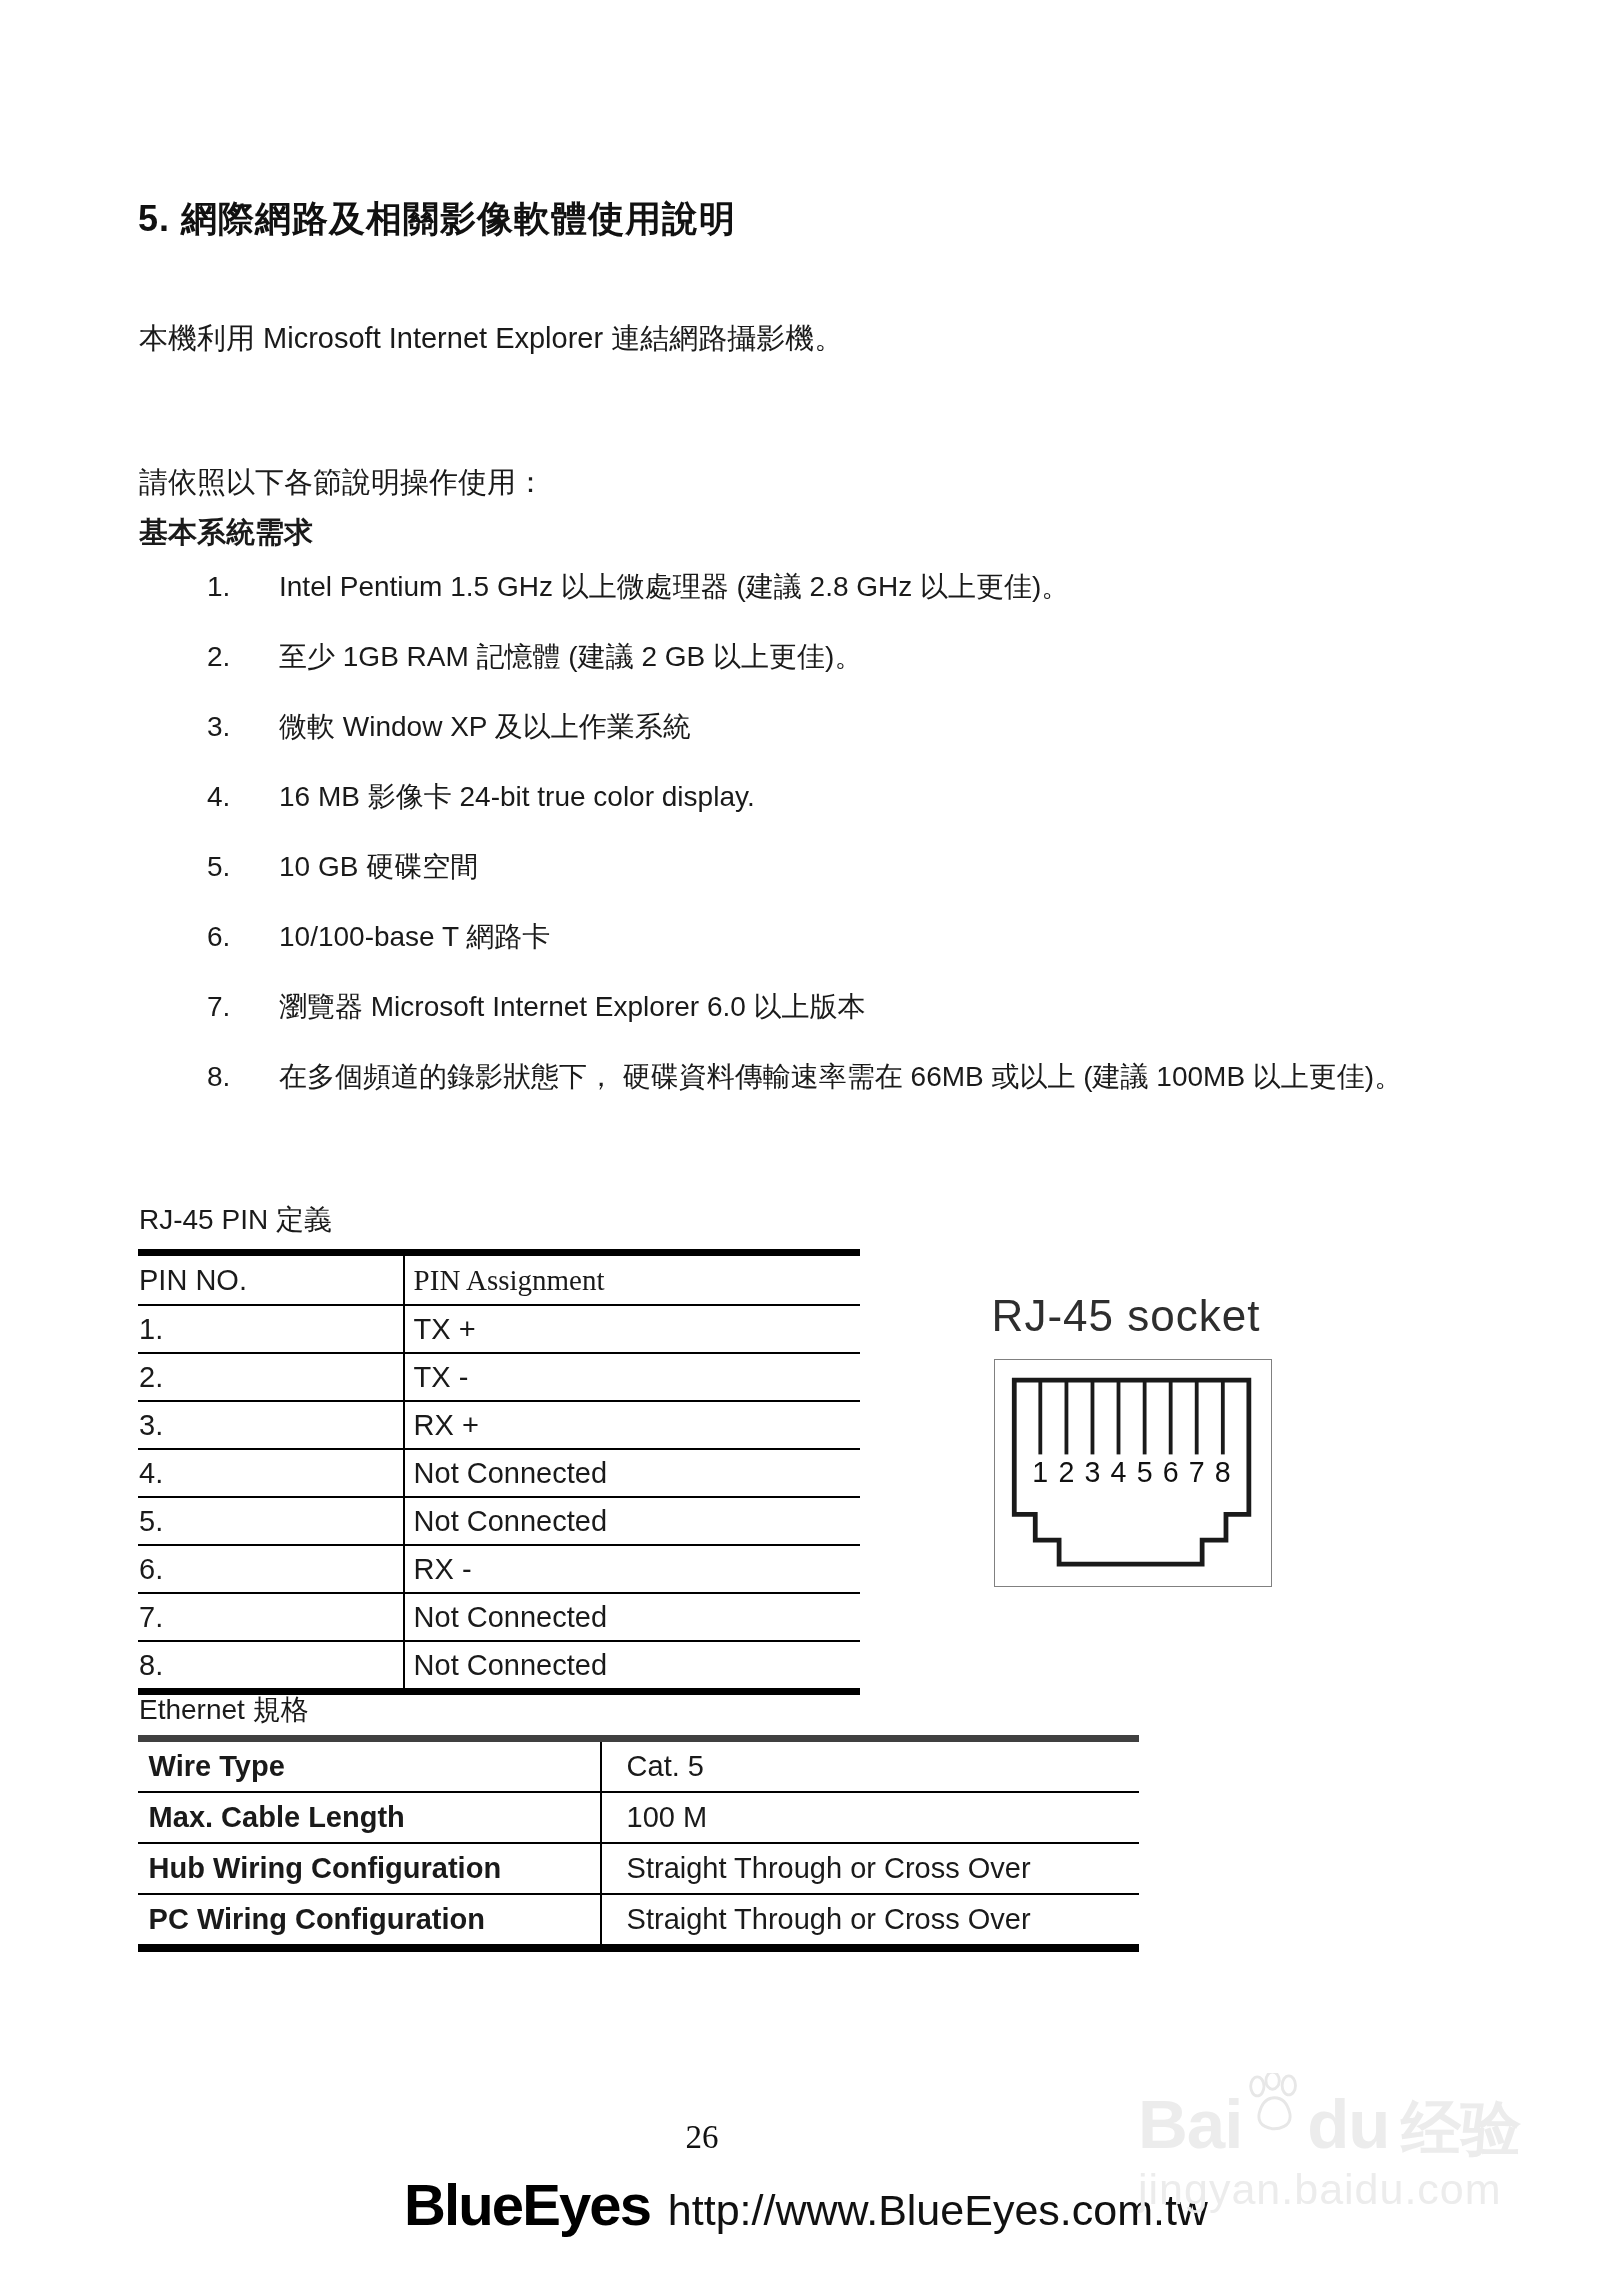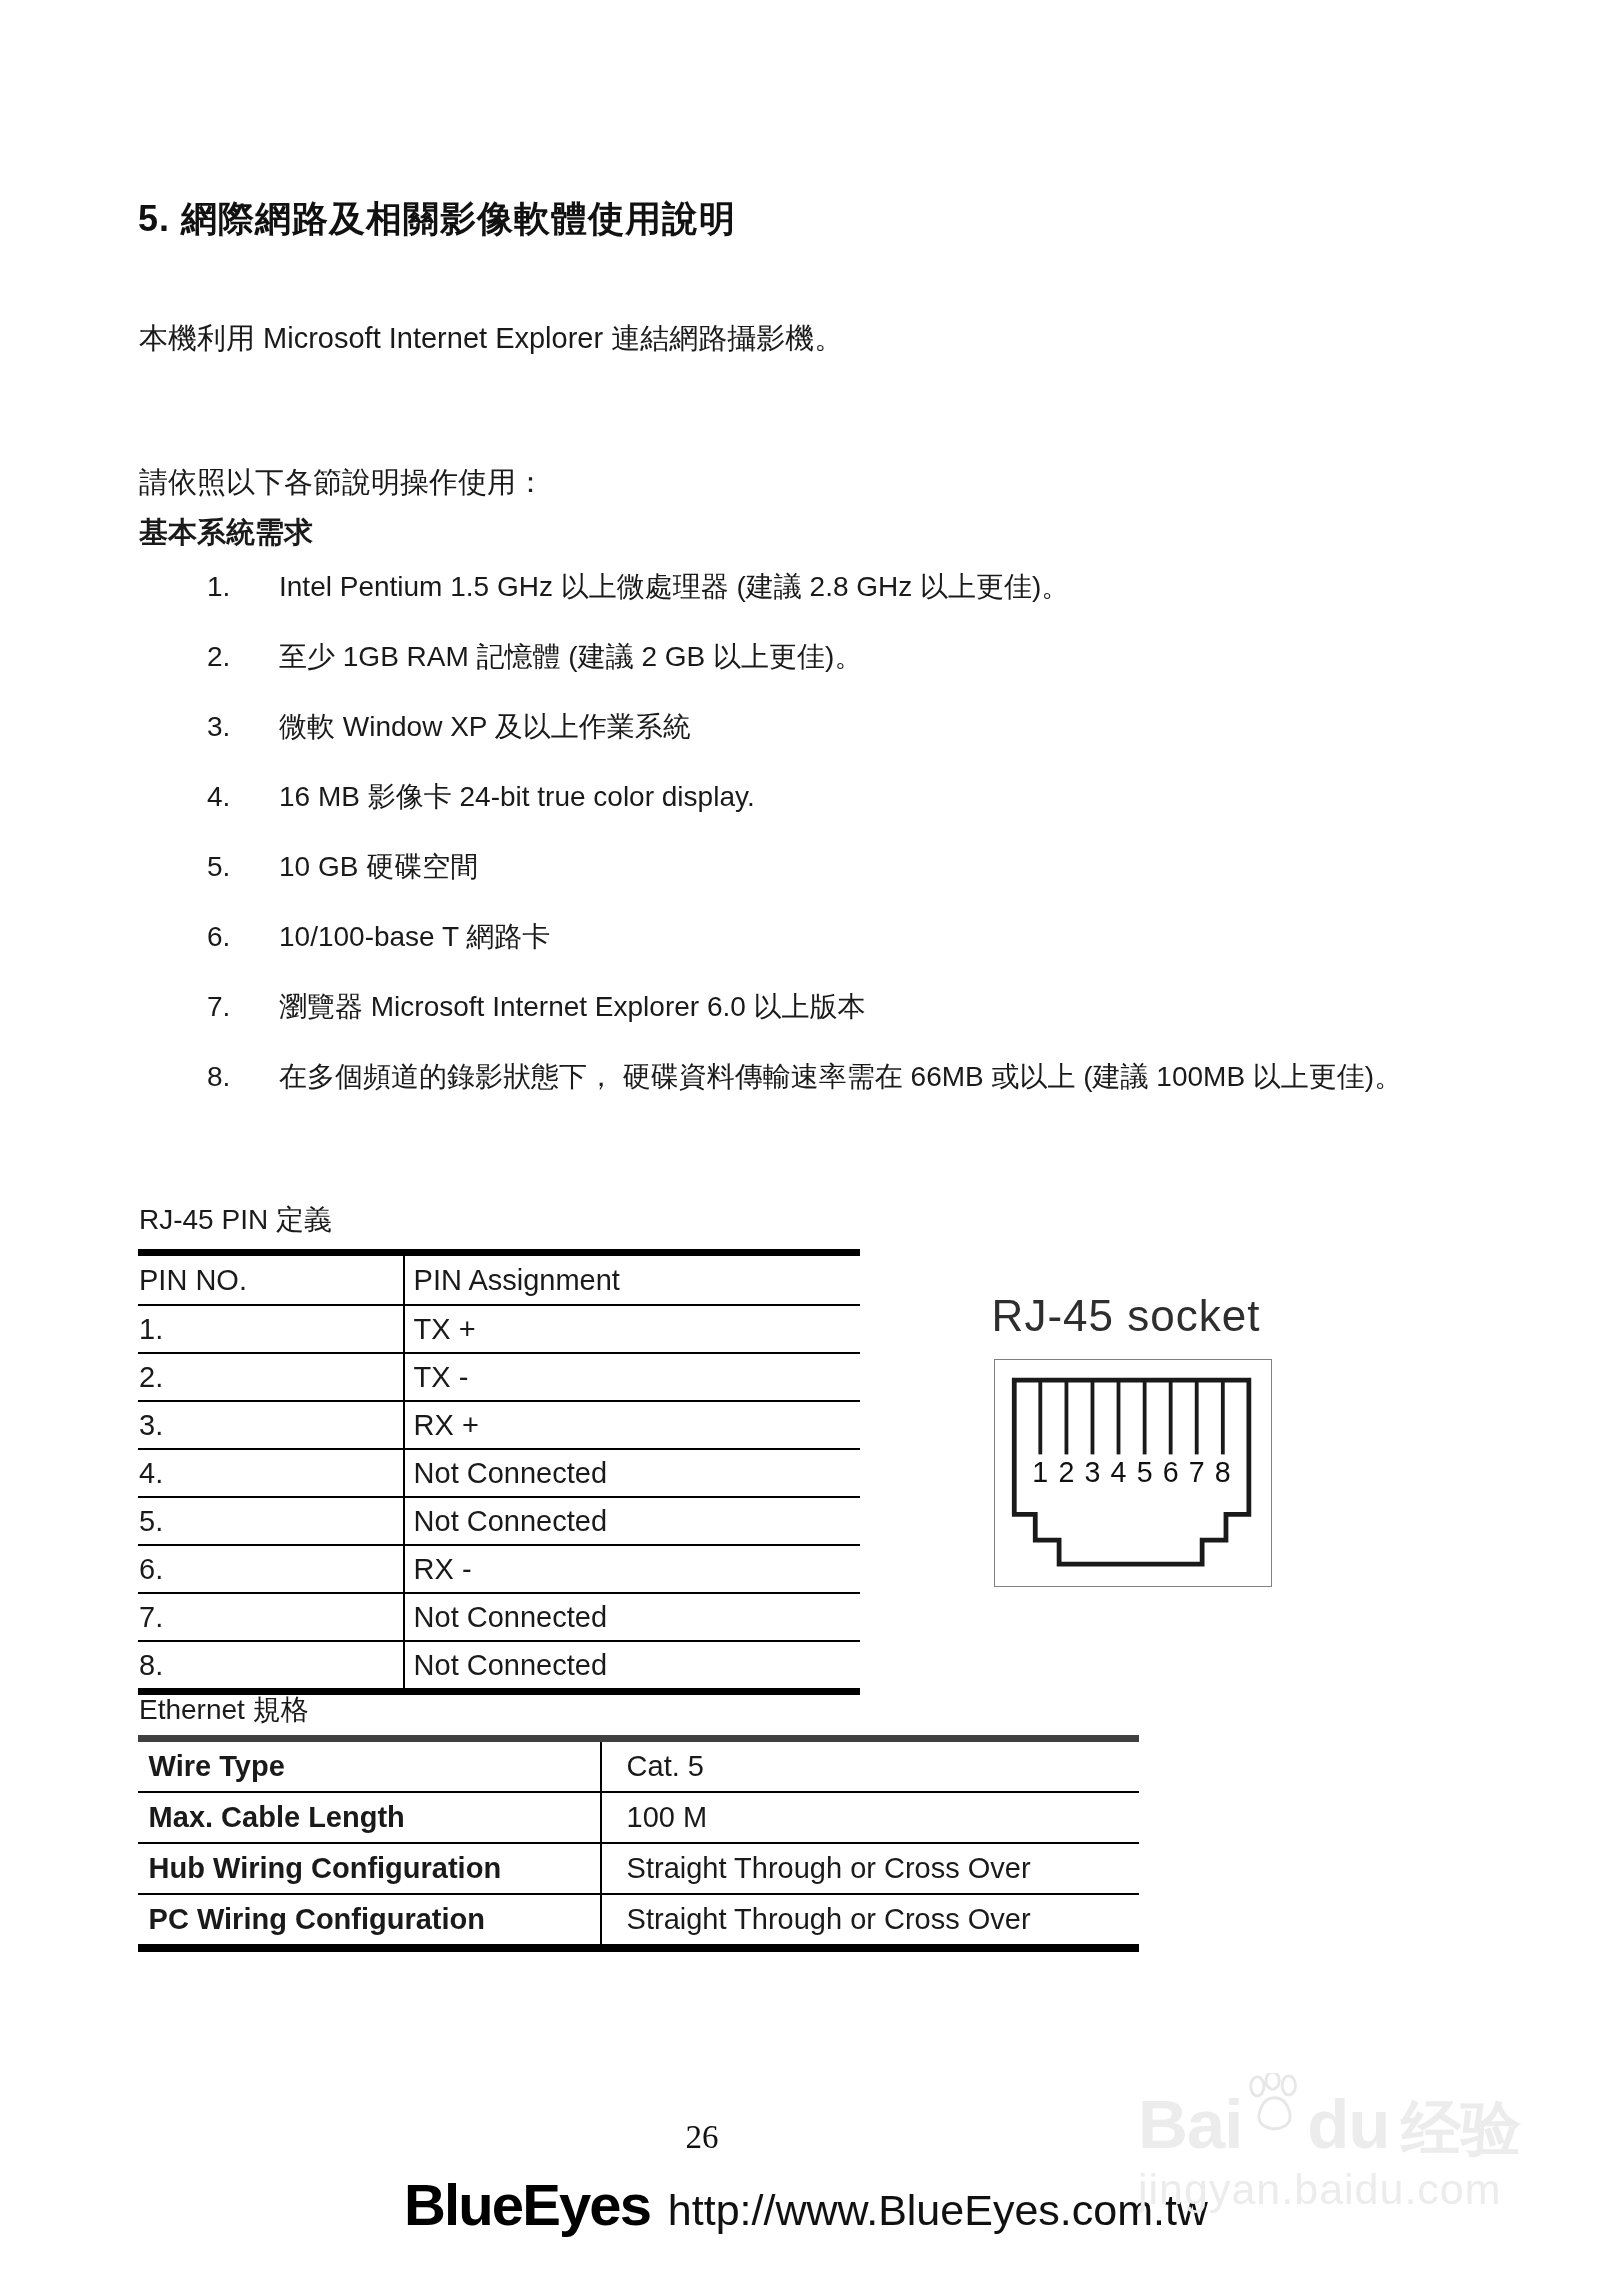--- a/index.html
+++ b/index.html
@@ -29,21 +29,21 @@
   .pin-heading{left:139px;top:1201px;font-size:28px;}
   table{border-collapse:collapse;}
   .pin-table{left:138px;top:1249px;width:708px;table-layout:fixed;
     border-top:7.7px solid #000;border-bottom:7.7px solid #000;}
   .pin-table td{border-bottom:2.9px solid #000;font-size:29px;vertical-align:middle;}
   .pin-table tr:last-child td{border-bottom:none;}
   .pin-table td.c1{width:263px;font-weight:normal;border-right:2.9px solid #000;}
   .pin-table td.c2{width:445px;text-align:left;padding-left:8.6px;font-weight:normal;}
   .pin-table tr.head td{height:46px;}
   .pin-table tr.body td{height:44px;}
-  .pin-table tr.head td.c2{font-weight:normal;}
+  .pin-table tr.head td.c2{font-weight:normal;font-family:Liberation Serif, serif;}
 
   
   .socket-title{left:982px;top:1291px;width:288px;text-align:center;
     font-size:44px;color:#2e2e2e;letter-spacing:1px;white-space:nowrap;}
   .socket-box{left:994px;top:1359px;width:278px;height:228px;
     border:1.9px solid #808080;box-sizing:border-box;background:#fff;}
   .socket-box svg{display:block;width:100%;height:100%;}
   .socket-box text{font-family:"Liberation Sans","DejaVu Sans",sans-serif;font-size:30px;fill:#111;}
 
   

